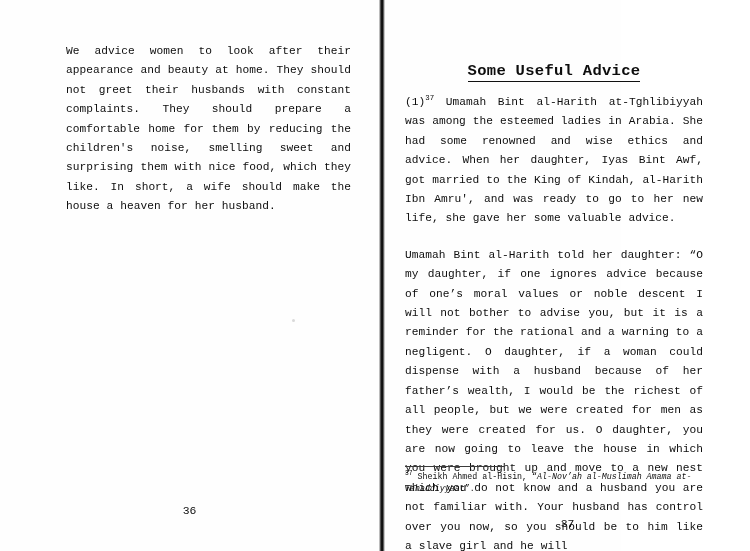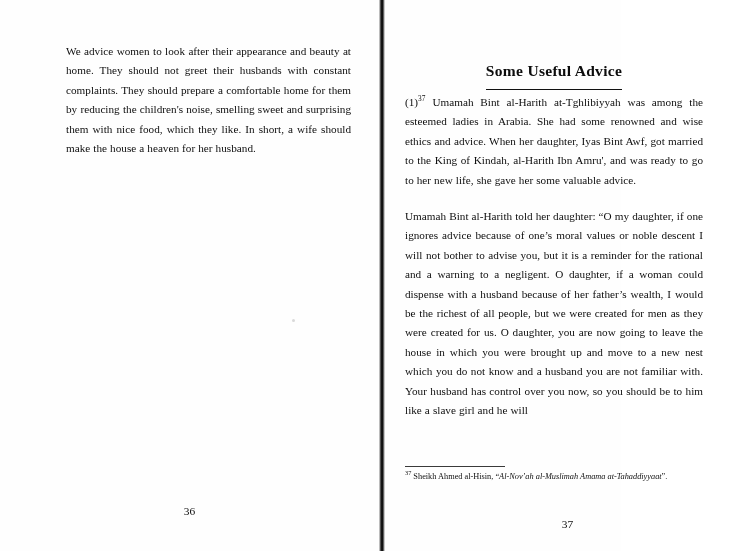--- a/index.html
+++ b/index.html
@@ -13,20 +13,21 @@
     overflow: hidden;
     font-family: "Liberation Serif", "DejaVu Serif", serif;
     color: #0d0d0d;
   }
 
   #scan {
     position: relative;
     width: 621px;
     height: 551px;
     background: #fefefe;
+    font-family: Liberation Mono, monospace;
   }
 
   
   .spine {
     position: absolute;
     top: 0;
     left: 379px;
     width: 6px;
     height: 551px;
     background: linear-gradient(to right,
@@ -80,21 +81,21 @@
     left: 20px;
     top: 62px;
     width: 298px;
     text-align: center;
     font-size: 15.5px;
     font-weight: bold;
     letter-spacing: .3px;
   }
   .chapter-heading span {
     border-bottom: 1.6px solid #111;
-    padding-bottom: 10px;
+    padding-bottom: 1px;
   }
 
   .body-right {
     position: absolute;
     left: 20px;
     top: 93px;
     width: 298px;
   }
 
   sup.fn {

